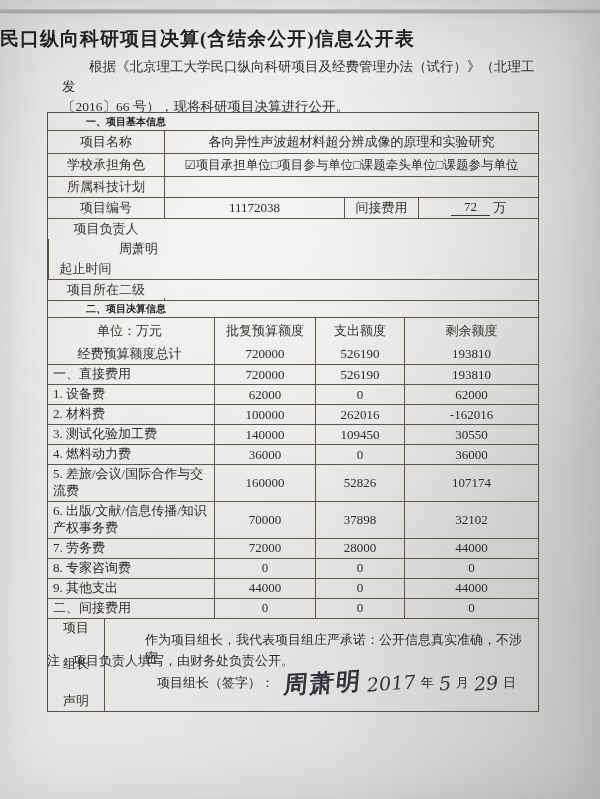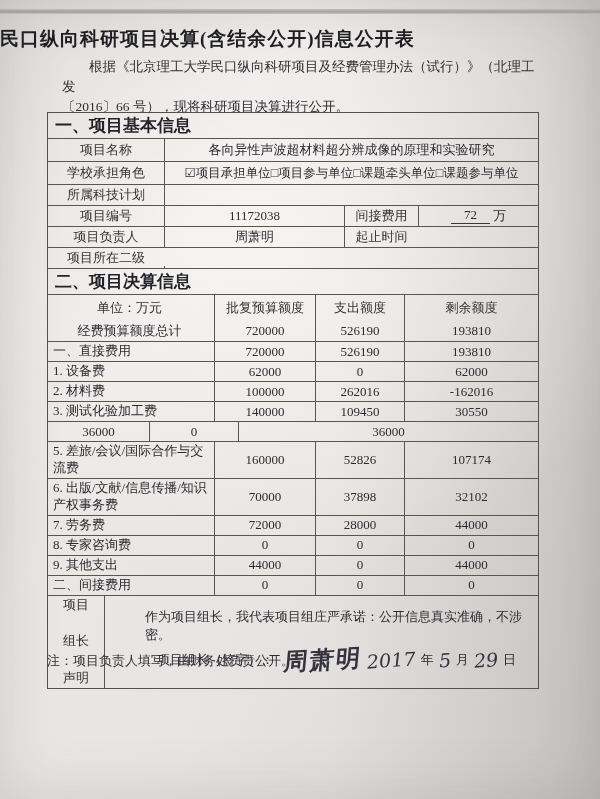--- a/index.html
+++ b/index.html
@@ -38,29 +38,29 @@
   .form-table{
     position:absolute;top:112px;left:47px;width:492px;
     border:1.4px solid #54504b;box-sizing:border-box;
     font-size:13px;
   }
   .row{display:flex;align-items:stretch;border-top:1px solid #5a564f;box-sizing:border-box;}
   .row:first-child{border-top:none;}
   .cell{display:flex;align-items:center;box-sizing:border-box;padding:1px 3px;}
   .cell + .cell{border-left:1px solid #5a564f;}
   .sec-row{min-height:17px;}
-  .sec-title{font-family:"Liberation Sans","DejaVu Sans",sans-serif;font-weight:bold;font-size:17px;padding-left:7px;color:#232227;}
+  .sec-title{font-family:"Liberation Sans","DejaVu Sans",sans-serif;font-weight:bold;font-size:10px;padding-left:7px;color:#232227;margin-left:31px;}
   .lab{width:116px;justify-content:center;text-align:center;color:#34322f;flex:none;}
   .val{flex:1;justify-content:center;text-align:center;}
   .r-name{min-height:23px;}
   .r-role{min-height:23px;}
   .r-role .val{font-size:12.5px;letter-spacing:0;}
   .r-plan{min-height:19px;}
   .r-num{min-height:21px;}
-  .r-pi{min-height:21px;}
+  .r-pi{min-height:21px;flex-direction:column;}
   .r-2lvl{min-height:18px;align-items:flex-end;}
   .lab2{width:74px;justify-content:center;color:#34322f;flex:none;}
   .val2{width:180px;justify-content:center;flex:none;}
   .val3{flex:1;justify-content:center;}
   .u-line{border-bottom:1px solid #3a3935;padding:0 13px;display:inline-block;line-height:1.1;}
   .r-head{min-height:27px;}
   .r-head .cell{justify-content:center;color:#34322f;}
   .dlabel{width:166px;flex:none;padding-left:5px;line-height:1.3;}
   .dv2{width:101px;flex:none;justify-content:center;}
   .dv3{width:89px;flex:none;justify-content:center;}
@@ -180,20 +180,21 @@
   </div>
 
   <div class="row drow">
     <div class="cell dlabel">3. 测试化验加工费</div>
     <div class="cell dv2">140000</div>
     <div class="cell dv3">109450</div>
     <div class="cell dv4">30550</div>
   </div>
 
   <div class="row drow">
+    <div class="cell dlabel">4. 燃料动力费</div>
     <div class="cell dv2">36000</div>
     <div class="cell dv3">0</div>
     <div class="cell dv4">36000</div>
   </div>
 
   <div class="row drow">
     <div class="cell dlabel">5. 差旅/会议/国际合作与交流费</div>
     <div class="cell dv2">160000</div>
     <div class="cell dv3">52826</div>
     <div class="cell dv4">107174</div>

